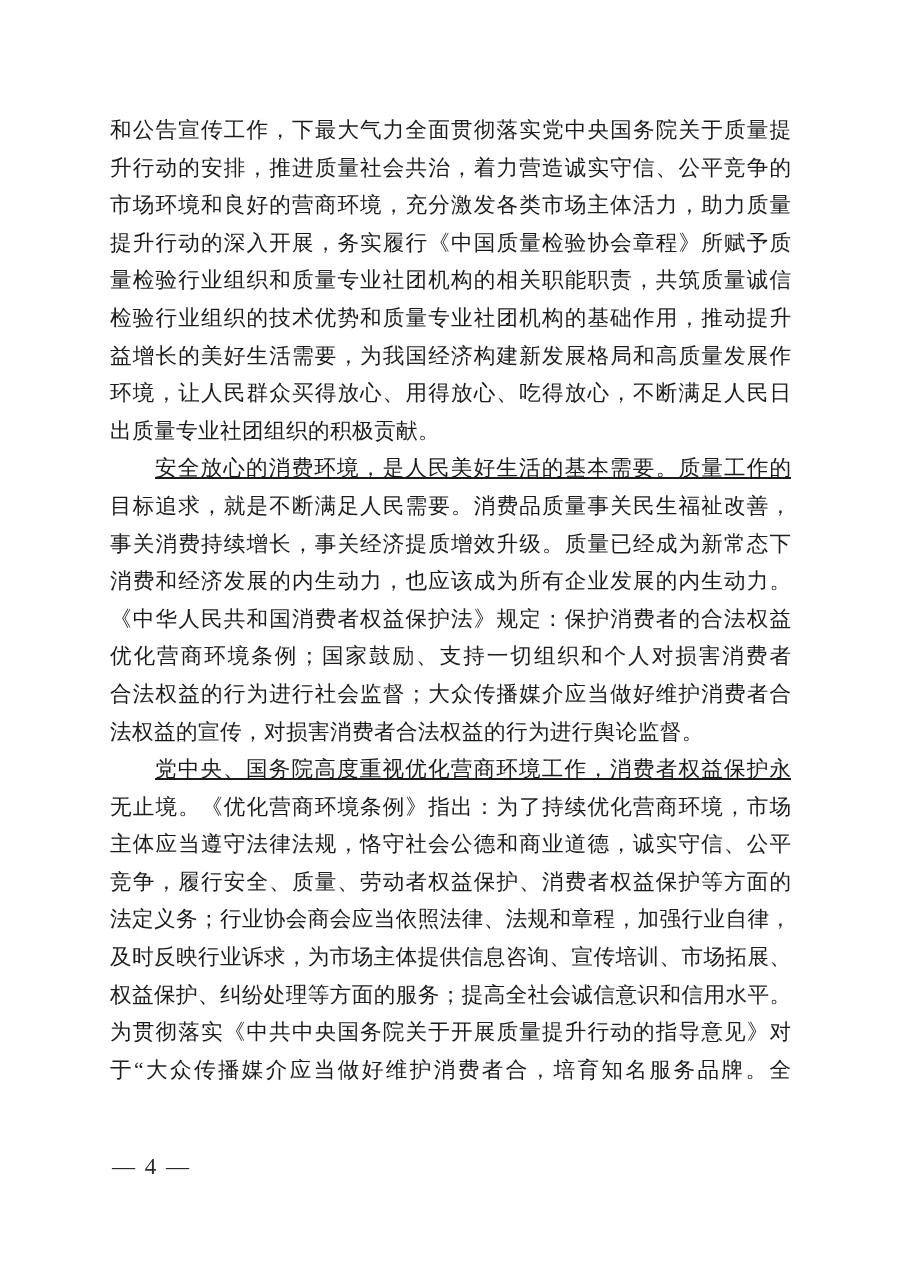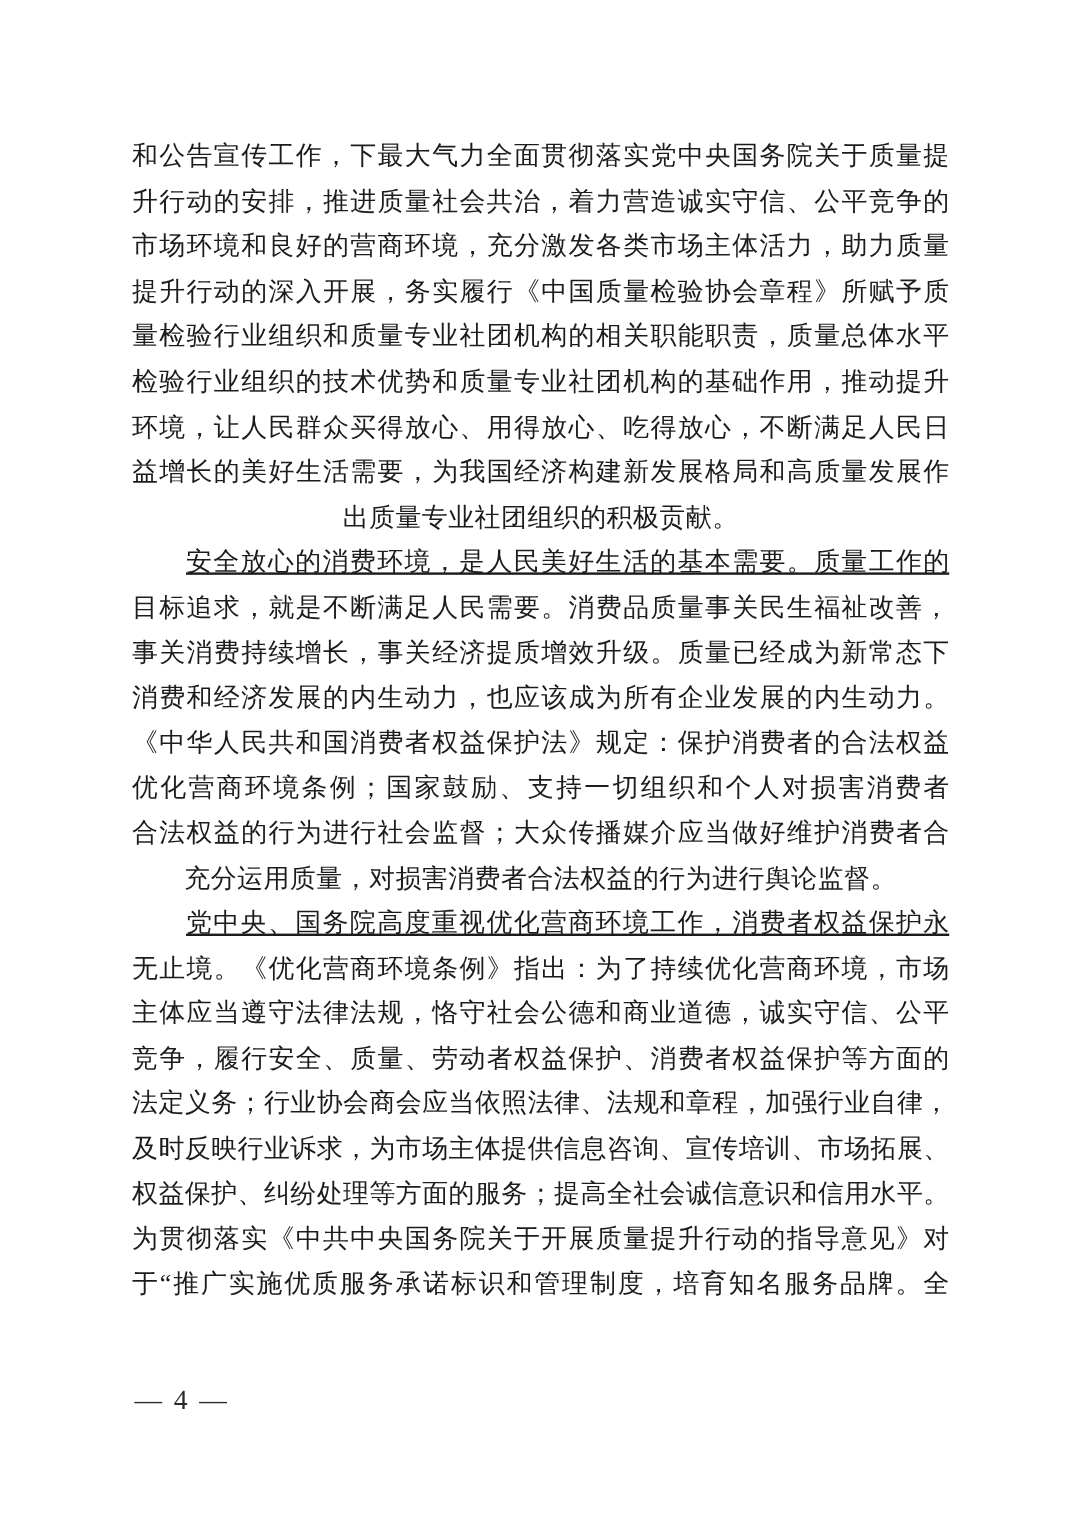--- a/index.html
+++ b/index.html
@@ -21,21 +21,20 @@
     top: 112px;
     width: 681px;
   }
   .line {
     height: 37.6px;
     line-height: 37.6px;
     font-size: 21.6px;
     color: #1c1c1c;
     letter-spacing: 0.4px;
     white-space: nowrap;
-    text-align: center;
   }
   .line.just {
     white-space: normal;
     text-align: justify;
     text-align-last: justify;
     letter-spacing: 0;
   }
   .line.indent {
     padding-left: 45px;
     text-decoration: underline;
@@ -52,37 +51,37 @@
 </style>
 </head>
 <body>
 
 <div class="page">
   <main class="text-block" id="doc-body">
       <div class="line just">和公告宣传工作，下最大气力全面贯彻落实党中央国务院关于质量提</div>
       <div class="line just">升行动的安排，推进质量社会共治，着力营造诚实守信、公平竞争的</div>
       <div class="line just">市场环境和良好的营商环境，充分激发各类市场主体活力，助力质量</div>
       <div class="line just">提升行动的深入开展，务实履行《中国质量检验协会章程》所赋予质</div>
-      <div class="line just">量检验行业组织和质量专业社团机构的相关职能职责，质量总体水平</div>
+      <div class="line just">量检验行业组织和质量专业社团机构的相关职能职责，共筑质量诚信</div>
       <div class="line just">检验行业组织的技术优势和质量专业社团机构的基础作用，推动提升</div>
+      <div class="line just">益增长的美好生活需要，为我国经济构建新发展格局和高质量发展作</div>
       <div class="line just">环境，让人民群众买得放心、用得放心、吃得放心，不断满足人民日</div>
-      <div class="line just">益增长的美好生活需要，为我国经济构建新发展格局和高质量发展作</div>
       <div class="line">出质量专业社团组织的积极贡献。</div>
       <div class="line indent just">安全放心的消费环境，是人民美好生活的基本需要。质量工作的</div>
       <div class="line just">目标追求，就是不断满足人民需要。消费品质量事关民生福祉改善，</div>
       <div class="line just">事关消费持续增长，事关经济提质增效升级。质量已经成为新常态下</div>
       <div class="line just">消费和经济发展的内生动力，也应该成为所有企业发展的内生动力。</div>
       <div class="line just">《中华人民共和国消费者权益保护法》规定：保护消费者的合法权益</div>
       <div class="line just">优化营商环境条例；国家鼓励、支持一切组织和个人对损害消费者</div>
       <div class="line just">合法权益的行为进行社会监督；大众传播媒介应当做好维护消费者合</div>
-      <div class="line">充分运用质量，对损害消费者合法权益的行为进行舆论监督。</div>
+      <div class="line">法权益的宣传，对损害消费者合法权益的行为进行舆论监督。</div>
       <div class="line indent just">党中央、国务院高度重视优化营商环境工作，消费者权益保护永</div>
       <div class="line just">无止境。《优化营商环境条例》指出：为了持续优化营商环境，市场</div>
       <div class="line just">主体应当遵守法律法规，恪守社会公德和商业道德，诚实守信、公平</div>
       <div class="line just">竞争，履行安全、质量、劳动者权益保护、消费者权益保护等方面的</div>
       <div class="line just">法定义务；行业协会商会应当依照法律、法规和章程，加强行业自律，</div>
       <div class="line just">及时反映行业诉求，为市场主体提供信息咨询、宣传培训、市场拓展、</div>
       <div class="line just">权益保护、纠纷处理等方面的服务；提高全社会诚信意识和信用水平。</div>
       <div class="line just">为贯彻落实《中共中央国务院关于开展质量提升行动的指导意见》对</div>
-      <div class="line just">于“推广实施优质服务承诺标识和管理制度，培育知名服务品牌。全</div>
+      <div class="line just">于“大众传播媒介应当做好维护消费者合，培育知名服务品牌。全</div>
     </main>
   <div class="footer">— 4 —</div>
 </div>
 
 </body></html>

